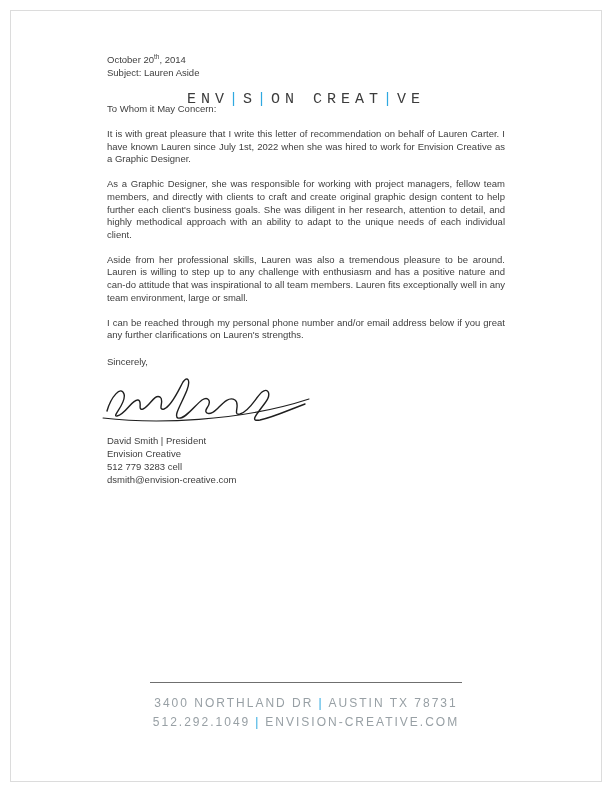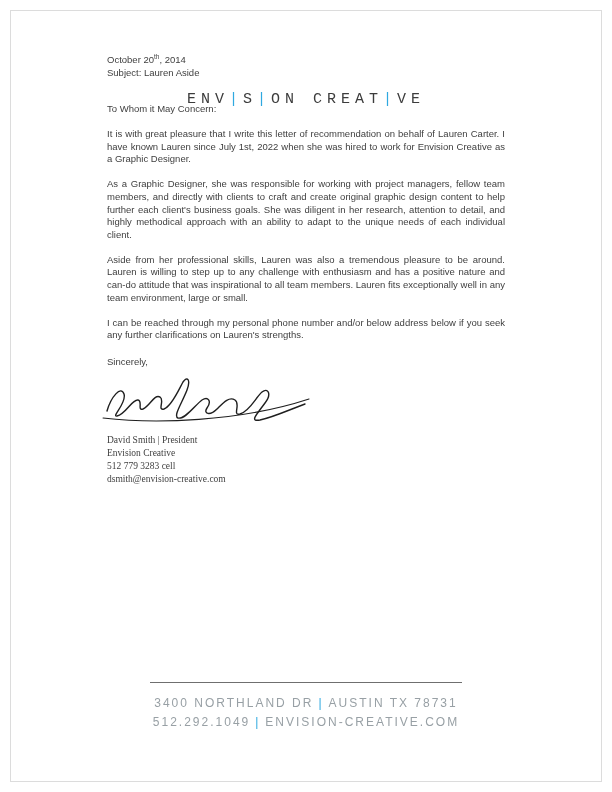--- a/index.html
+++ b/index.html
@@ -59,21 +59,21 @@
     margin: 12.5px 0 0 0;
     text-align: justify;
   }
   .closing {
     margin-top: 14px;
   }
   .signature {
     margin-top: 2px;
     margin-left: -8px;
   }
-  .signer div { line-height: 13px; font-family: Liberation Serif, serif; }
+  .signer div { line-height: 13px; }
   .signer { margin-top: 2px; }
   .footer {
     position: absolute;
     left: 0; right: 0;
     bottom: 52px;
     text-align: center;
     color: var(--muted);
     font-size: 12px;
     letter-spacing: 2px;
     white-space: nowrap;
@@ -104,21 +104,21 @@
     <div class="meta">
       <div><span>October 20</span><sup>th</sup><span>, 2014</span></div>
       <div>Subject: Lauren Aside</div>
     </div>
 
     <div class="salutation">To Whom it May Concern:</div>
 
     <p>It is with great pleasure that I write this letter of recommendation on behalf of Lauren Carter. I have known Lauren since July 1st, 2022 when she was hired to work for Envision Creative as a Graphic Designer.</p>
     <p>As a Graphic Designer, she was responsible for working with project managers, fellow team members, and directly with clients to craft and create original graphic design content to help further each client's business goals. She was diligent in her research, attention to detail, and highly methodical approach with an ability to adapt to the unique needs of each individual client.</p>
     <p>Aside from her professional skills, Lauren was also a tremendous pleasure to be around. Lauren is willing to step up to any challenge with enthusiasm and has a positive nature and can-do attitude that was inspirational to all team members. Lauren fits exceptionally well in any team environment, large or small.</p>
-    <p>I can be reached through my personal phone number and/or below address below if you seek any further clarifications on Lauren's strengths.</p>
+    <p>I can be reached through my personal phone number and/or email address below if you great any further clarifications on Lauren's strengths.</p>
 
     <div class="closing">Sincerely,</div>
 
     <div class="signature">
       <svg width="215" height="58" viewBox="0 0 215 58" aria-hidden="true">
         <path d="M8 40 C 12 26, 22 14, 25 23 C 28 32, 12 46, 18 45 C 27 43, 33 28, 39 29 C 44 30, 38 40, 44 38 C 51 35, 55 23, 61 26 C 66 29, 58 40, 65 38 C 73 35, 80 18, 84 11 C 88 5, 92 8, 88 19 C 83 32, 74 45, 79 47 C 86 49, 97 33, 103 29 C 109 25, 113 30, 108 37 C 104 43, 111 45, 118 38 C 124 32, 130 25, 136 29 C 142 33, 133 45, 141 43 C 151 40, 157 26, 163 21 C 169 16, 173 23, 166 32 C 158 43, 150 51, 161 49 C 175 46, 192 38, 206 33" stroke="#1f1f1f" stroke-width="1.4" fill="none" stroke-linecap="round"></path>
         <path d="M4 47 C 55 53, 140 51, 210 28" stroke="#1f1f1f" stroke-width="1.1" fill="none" stroke-linecap="round"></path>
       </svg>
     </div>
 

